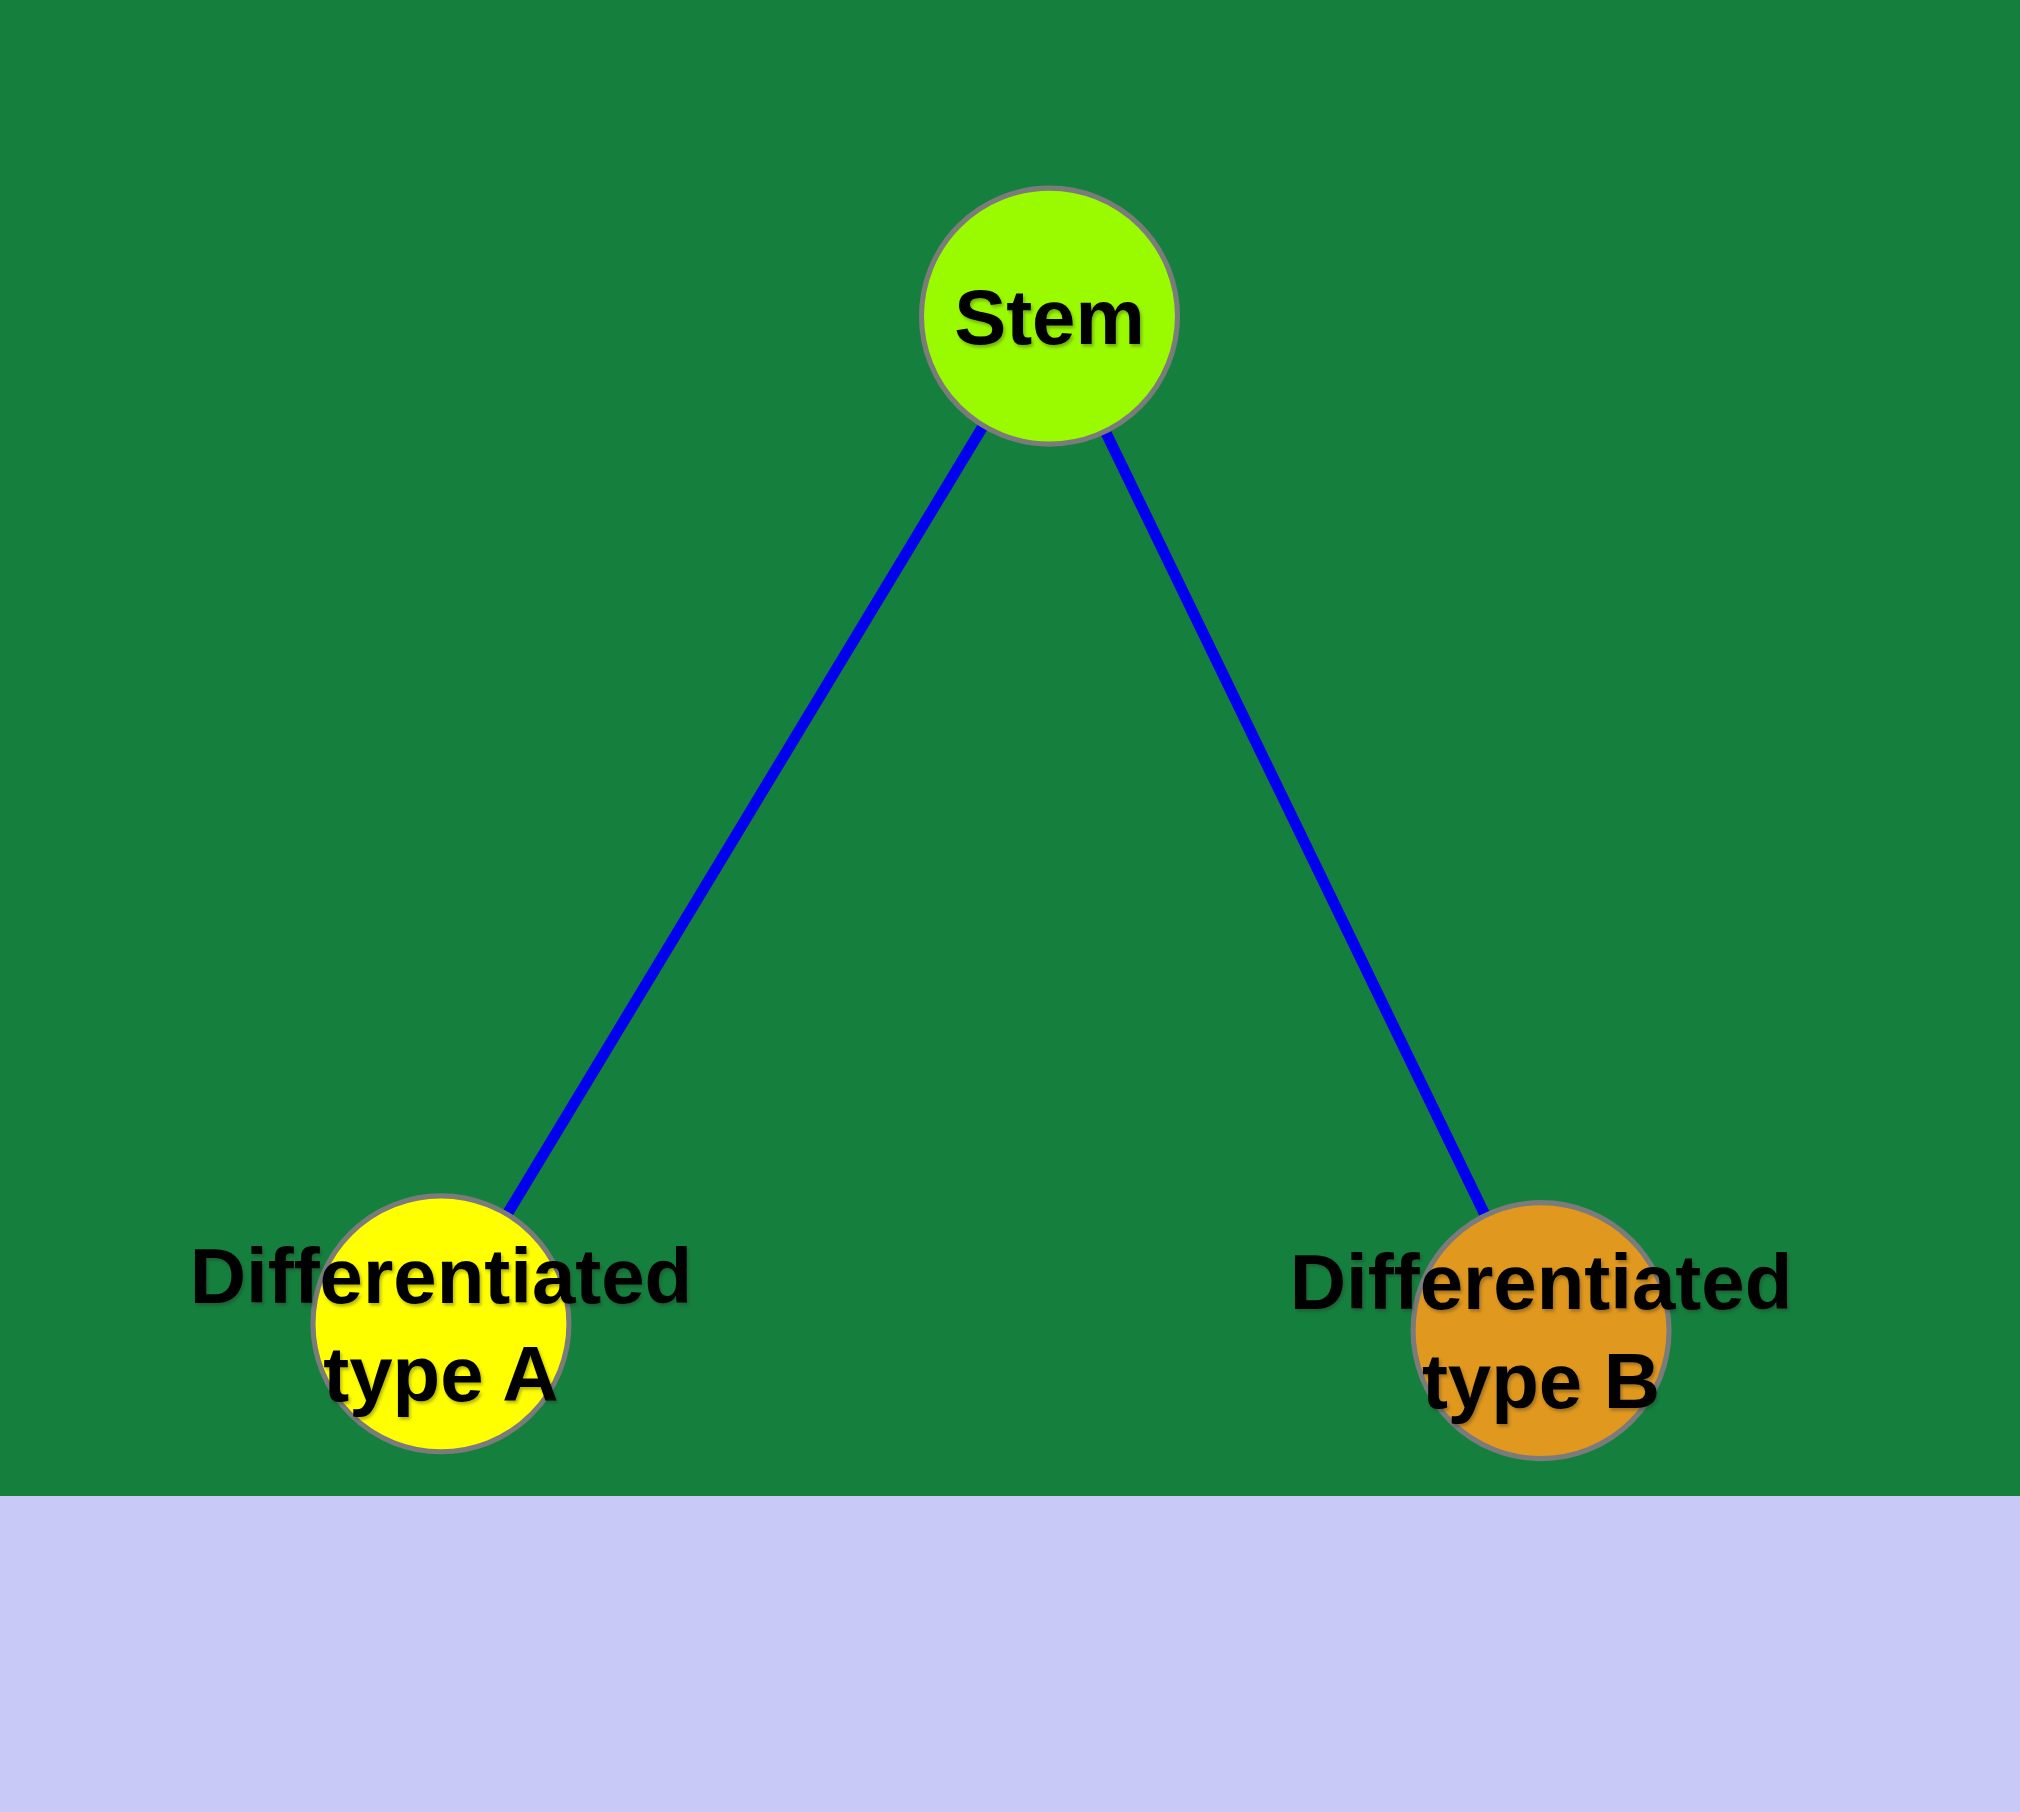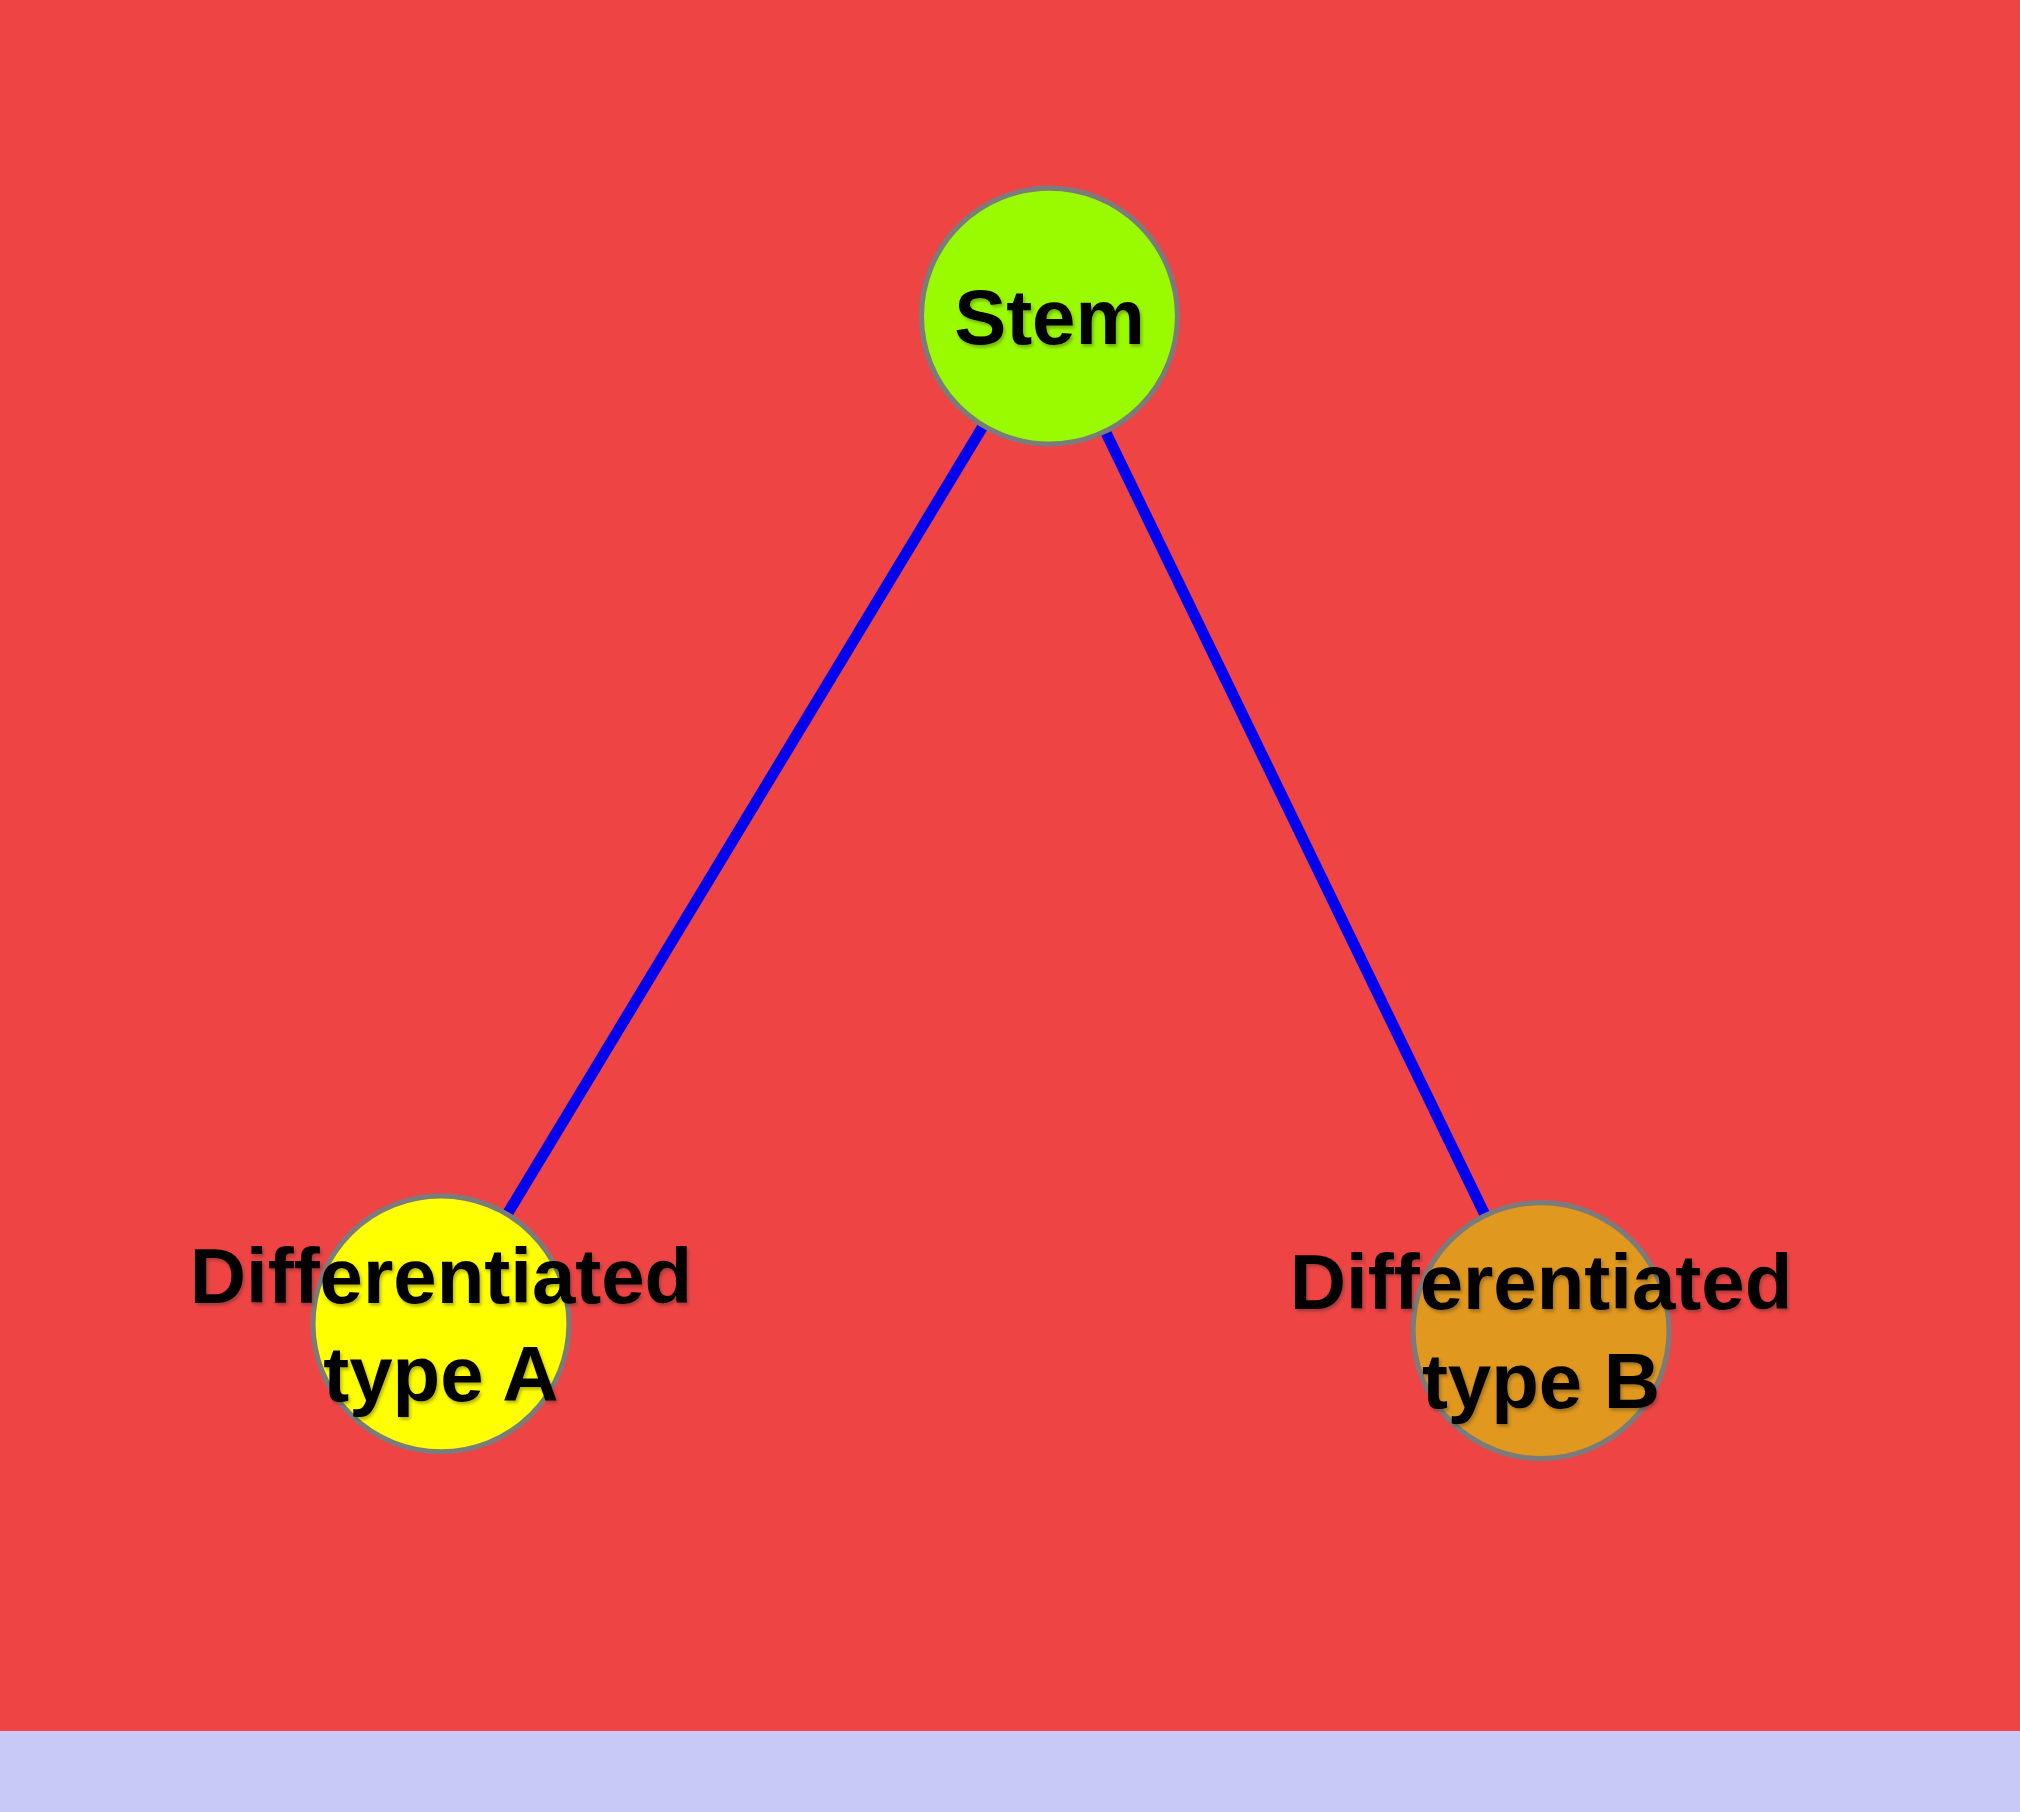--- a/index.html
+++ b/index.html
@@ -3,22 +3,22 @@
 <meta charset="utf-8">
 <style>
   html, body {
     margin: 0;
     padding: 0;
     background: #C9C9F7;
   }
   .canvas {
     position: relative;
     width: 2021px;
-    height: 1731px;
-    background: #ef4444;
+    height: 1496px;
+    background: #15803d;
     overflow: hidden;
     font-family: "Liberation Sans", sans-serif;
   }
   svg.graph {
     display: block;
     width: 2021px;
     height: 1812px;
   }
   .edge-line {
     fill: none;

